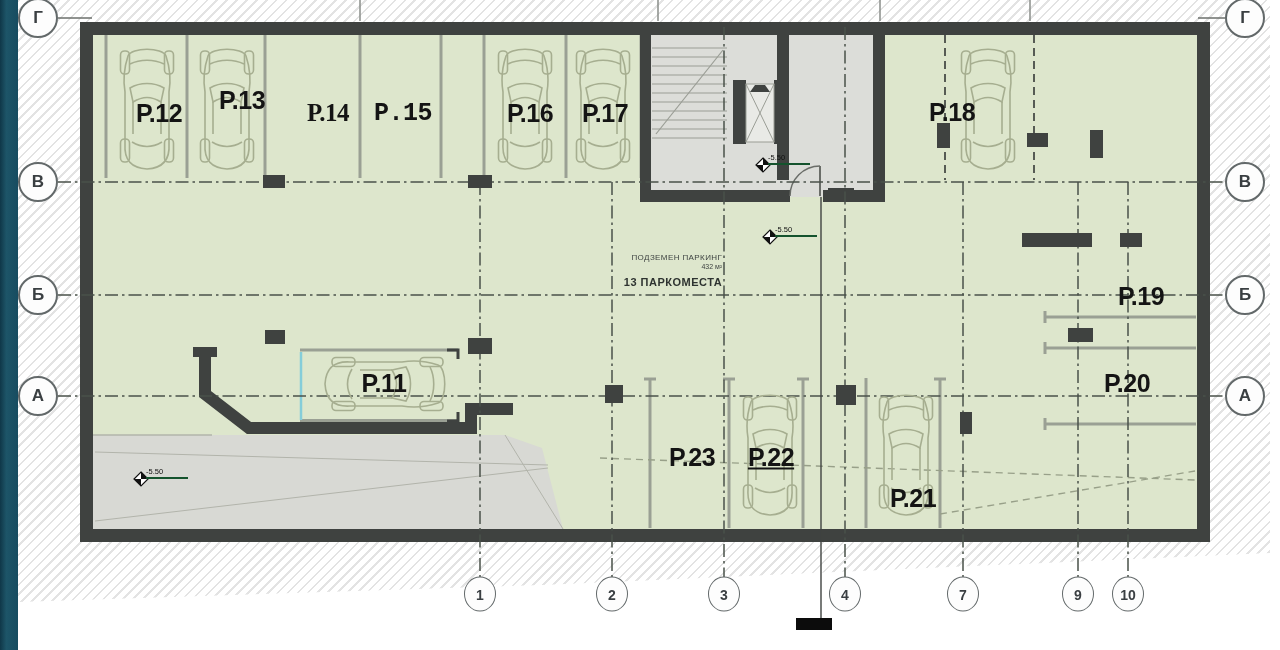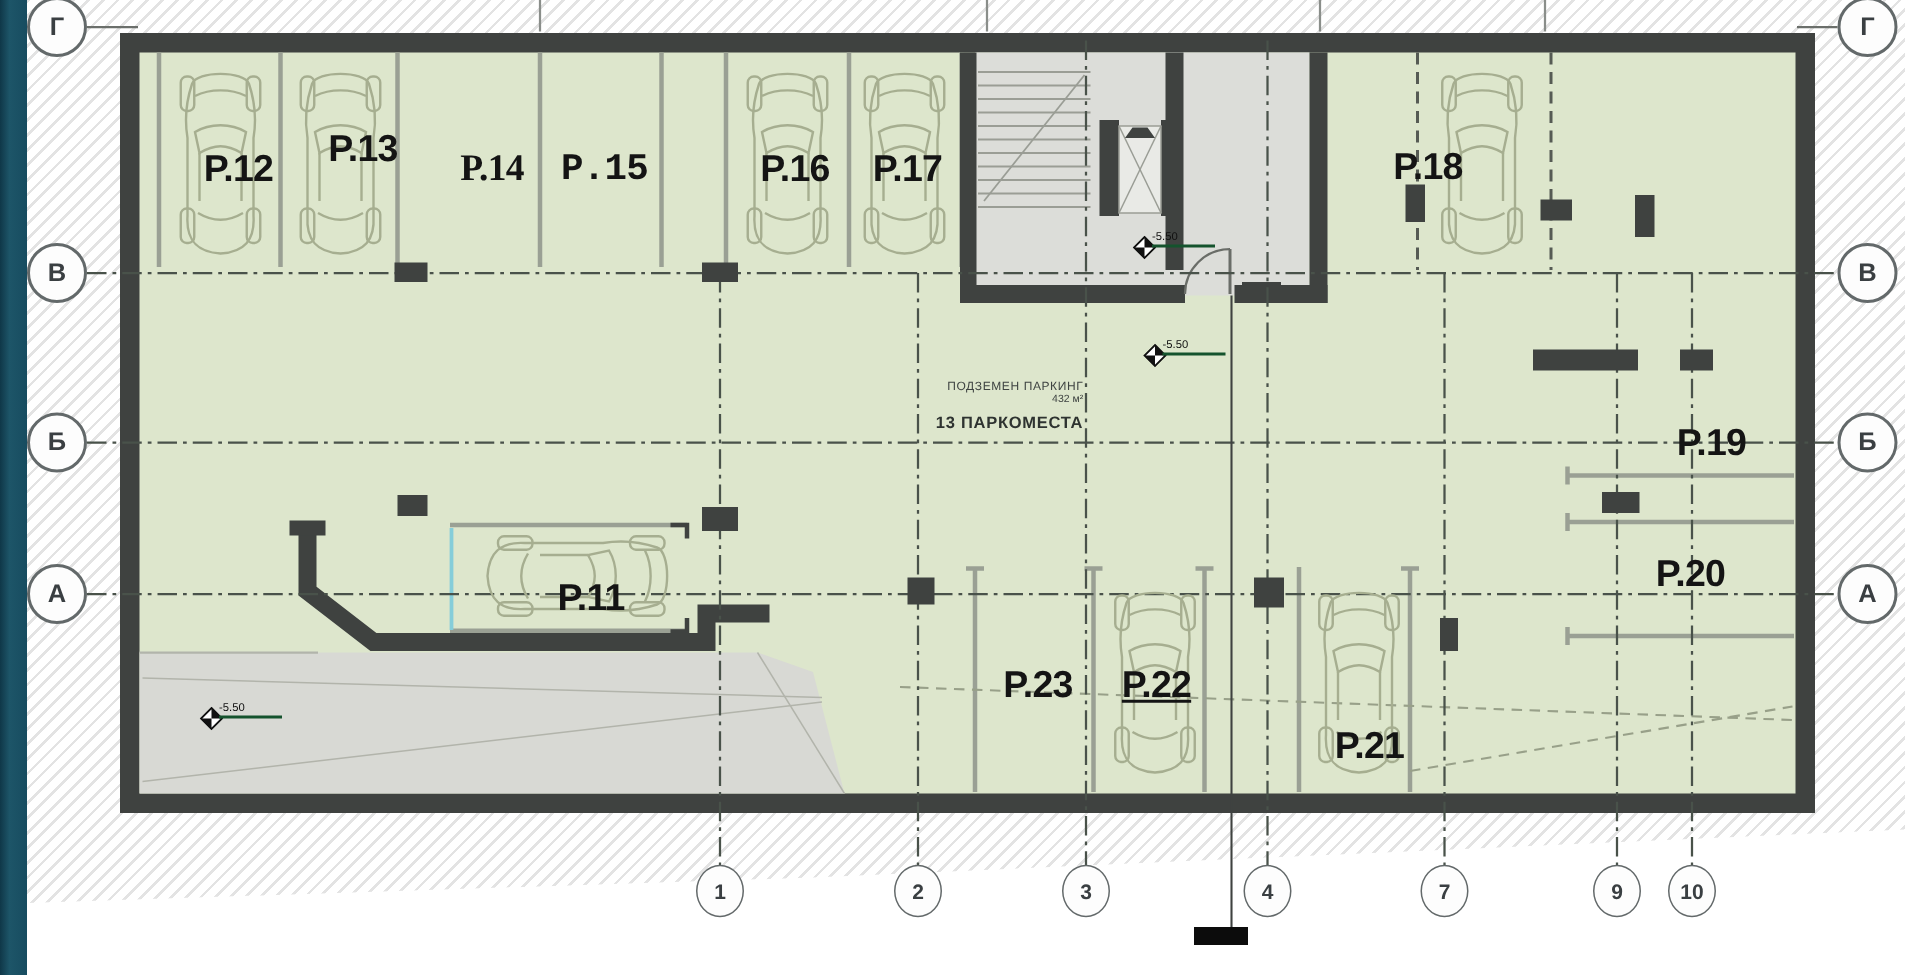--- a/index.html
+++ b/index.html
@@ -193,21 +193,21 @@
 
     <g stroke="#8a8e8a" stroke-width="1.5">
       <line x1="360" y1="0" x2="360" y2="21"></line>
         <line x1="658" y1="0" x2="658" y2="21"></line>
       <line x1="880" y1="0" x2="880" y2="21"></line>
         <line x1="1030" y1="0" x2="1030" y2="21"></line>
     </g>
   </svg>
 
   <div id="labels-layer">
-      <div class="spot" style="left: 394px; top: 383px; margin-top: 16px;">P.11</div>
+      <div class="spot" style="left: 384px; top: 383px;">P.11</div>
       <div class="spot" style="left: 159px; top: 113px;">P.12</div>
       <div class="spot" style="left: 242px; top: 100px;">P.13</div>
       <div class="spot" style="left: 328px; top: 113px; font-family: Liberation Serif, serif;">P.14</div>
       <div class="spot" style="left: 403px; top: 113px; font-family: Liberation Mono, monospace;">P.15</div>
       <div class="spot" style="left: 530px; top: 113px;">P.16</div>
       <div class="spot" style="left: 605px; top: 113px;">P.17</div>
       <div class="spot" style="left: 952px; top: 112px;">P.18</div>
       <div class="spot" style="left: 1141px; top: 296px;">P.19</div>
       <div class="spot" style="left: 1127px; top: 383px;">P.20</div>
       <div class="spot" style="left: 913px; top: 457px; margin-top: 41px;">P.21</div>

